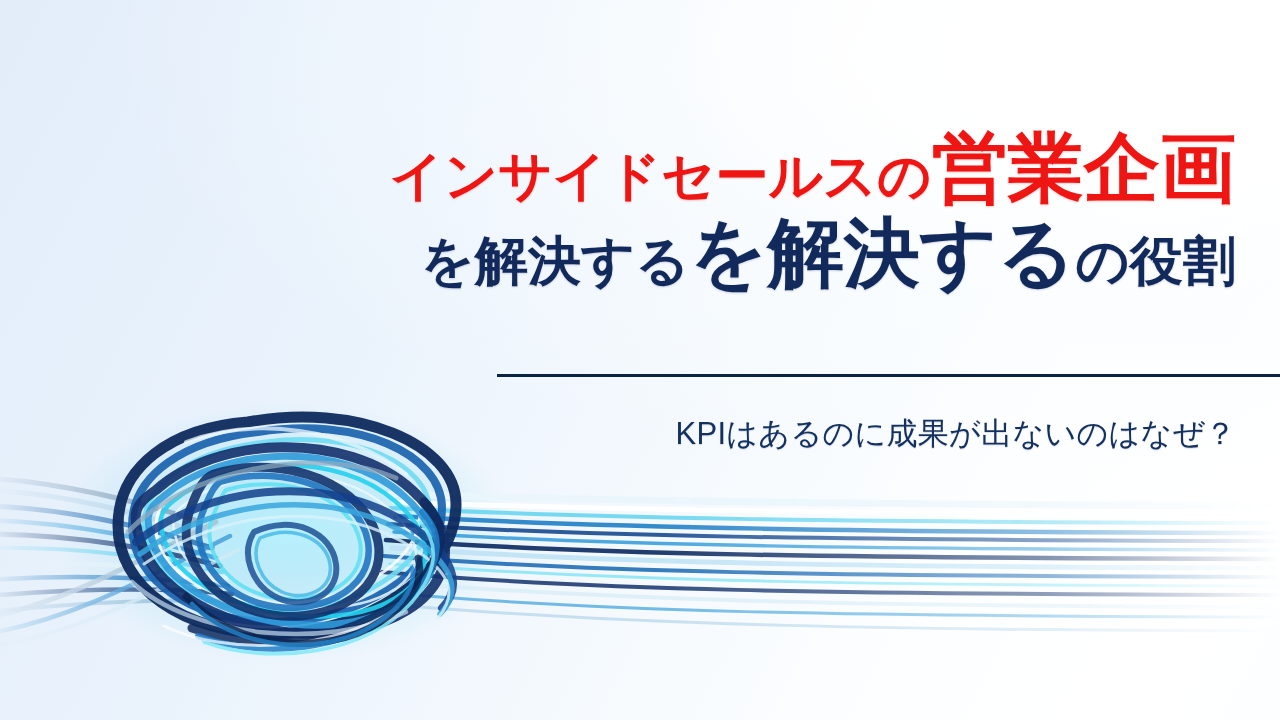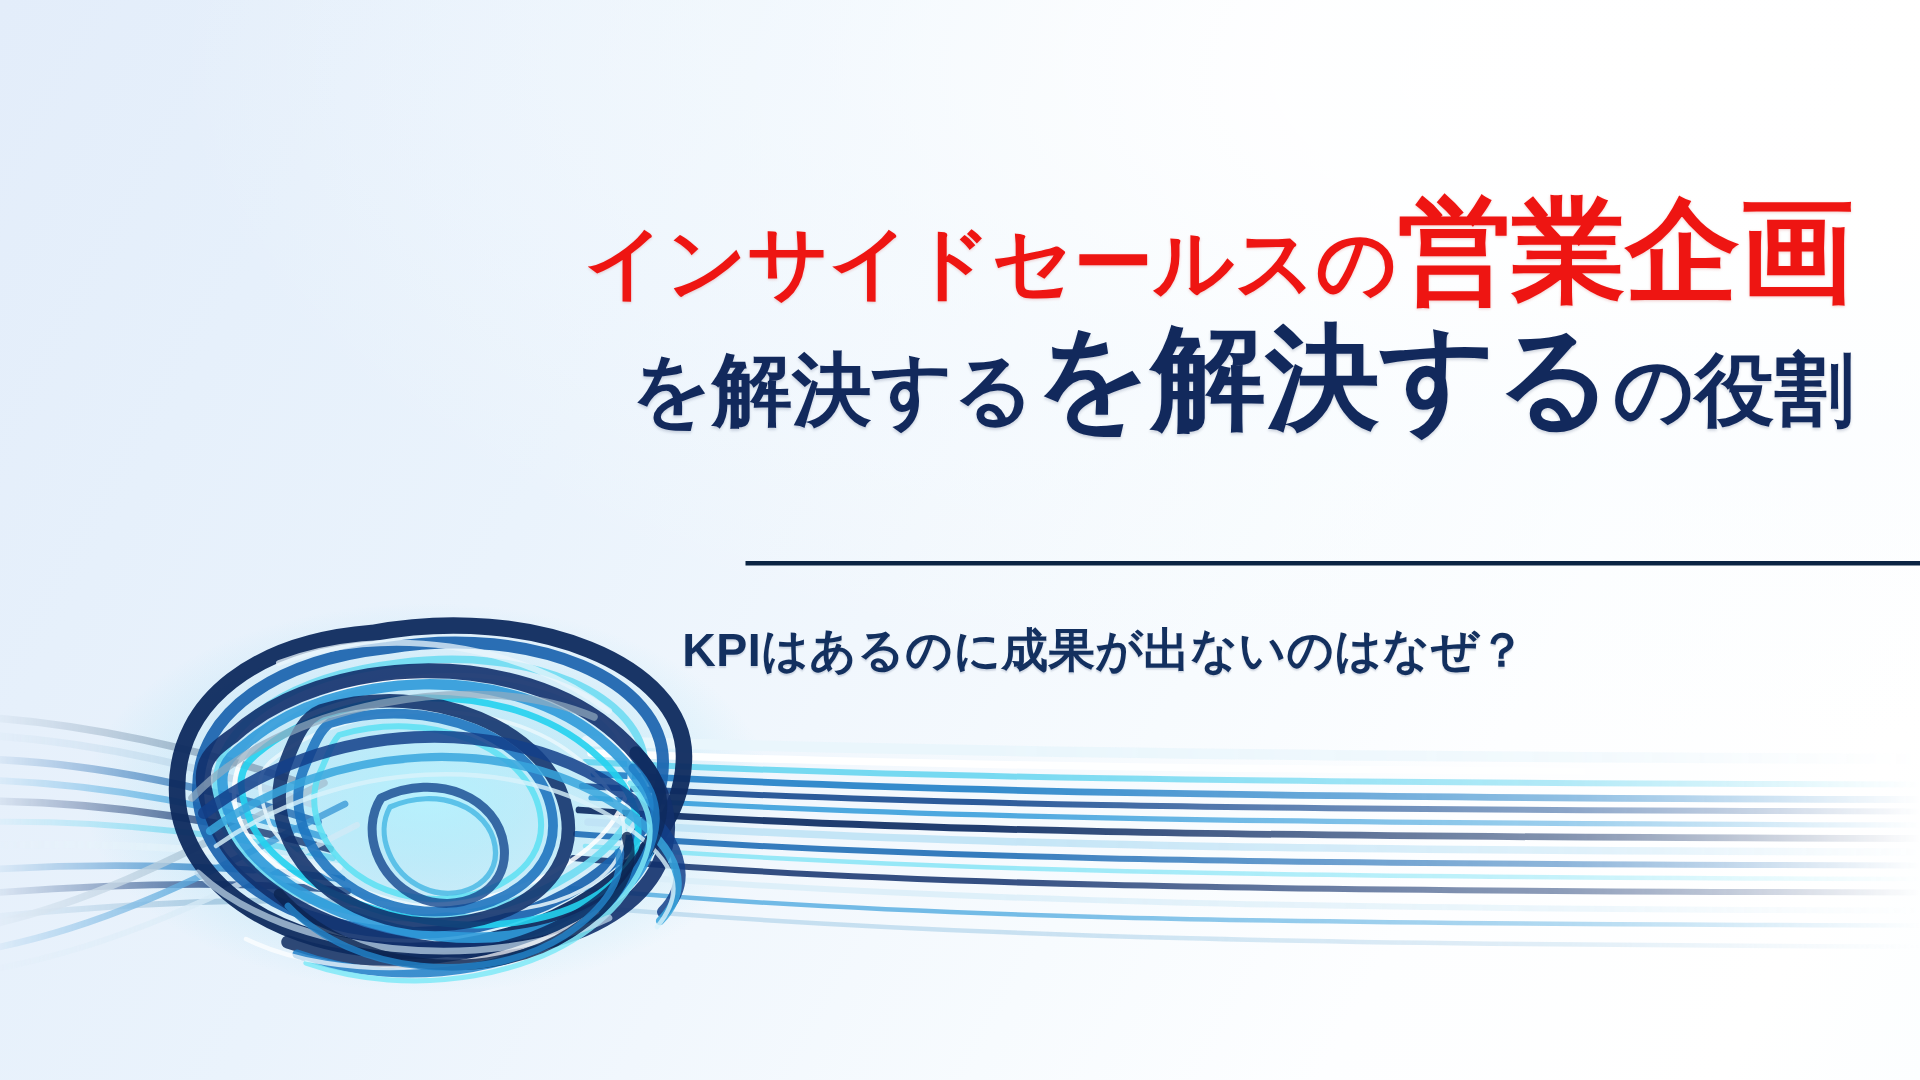--- a/index.html
+++ b/index.html
@@ -82,23 +82,23 @@
     width: 783px;
     height: 3px;
     background: #0b2443;
   }
 
   #subtitle {
     position: absolute;
     right: 44px;
     top: 413px;
     width: 1000px;
-    text-align: center;
+    text-align: right;
     font-size: 31px;
-    font-weight: 700;
+    font-weight: 400;
     color: #13305f;
     letter-spacing: 0.01em;
     white-space: nowrap;
     text-shadow: 0 1px 1px rgba(14,35,80,0.15);
   }
 </style>
 </head>
 <body>
 
 <div id="banner">

